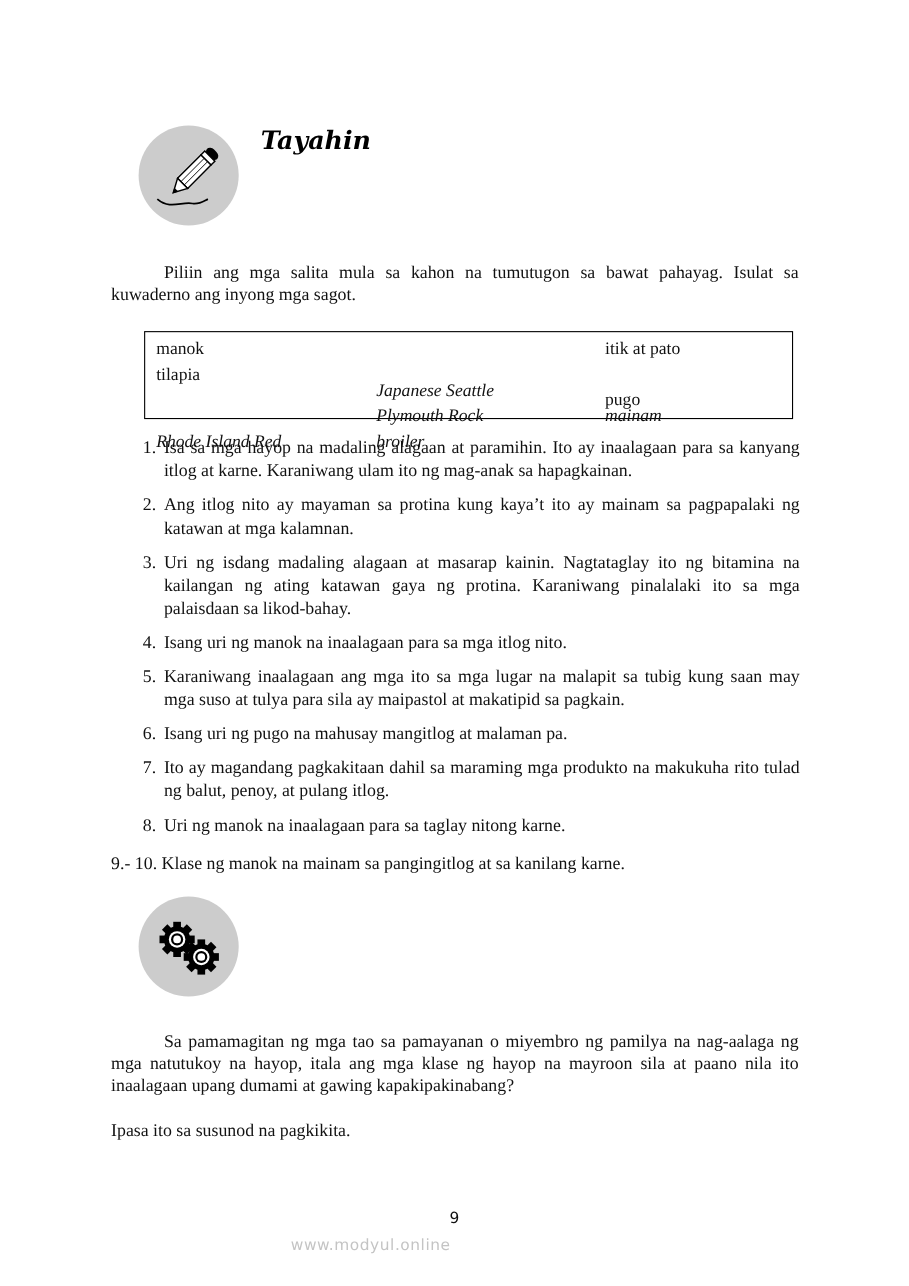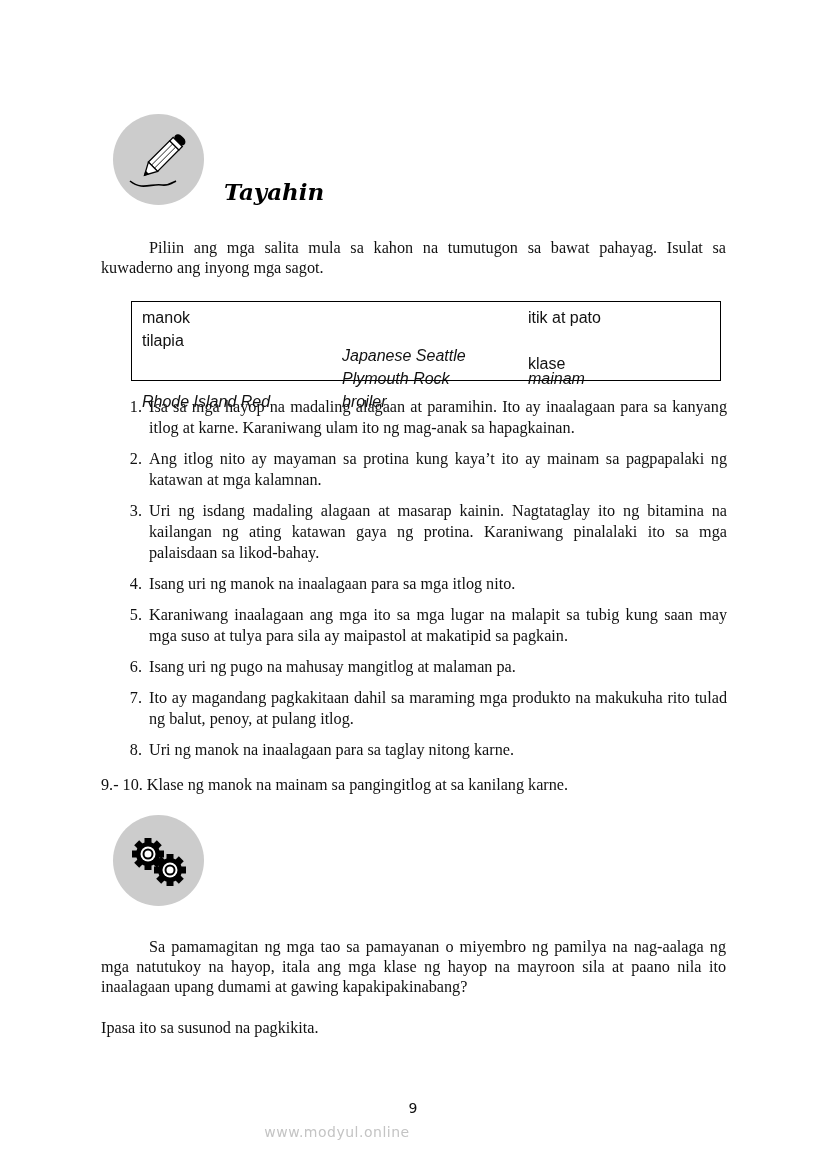--- a/index.html
+++ b/index.html
@@ -1,44 +1,44 @@
 <!DOCTYPE html>
 <html><head>
 <meta charset="utf-8">
 <style>
   html, body { margin: 0; padding: 0; background: #ffffff; }
   body {
     width: 826px; height: 1169px; position: relative; overflow: hidden;
     font-family: "DejaVu Serif", "Liberation Serif", serif;
     color: #111111;
   }
-  .section-header { position: absolute; left: 113px; display: flex; align-items: flex-end; }
+  .section-header { position: absolute; left: 126px; display: flex; align-items: flex-start; }
   .icon-circle {
     width: 91px; height: 91px; border-radius: 50%;
     background: #cccccc; display: flex; align-items: center; justify-content: center;
   }
   .section-title {
     margin-left: 20px; font-family: "DejaVu Serif", serif;
     font-weight: bold; font-style: italic; font-size: 23px; color: #000;
   }
   .para {
     position: absolute; left: 101px; width: 625px;
     font-family: "Liberation Serif", "DejaVu Serif", serif;
     font-size: 16.2px; line-height: 20px; text-align: justify;
   }
   .indent { text-indent: 48px; }
   .word-box {
     position: absolute; left: 131px; top: 301px; width: 590px; height: 80px;
     border: 1.5px solid #000; box-sizing: border-box;
-    font-family: Liberation Sans, sans-serif; font-size: 16px;
+    font-family: Liberation Serif, serif; font-size: 16px;
   }
   .word-box .cell { position: absolute; line-height: 23px; }
   .word-box .c0 { left: 10px; }
   .word-box .c1 { left: 210px; }
-  .word-box .c2 { left: 396px; }
+  .word-box .c2 { left: 418px; }
   .word-box .r0 { top: 4px; }
   .word-box .r1 { top: 27px; }
   .word-box .r2 { top: 50px; }
   .italic { font-style: italic; margin-top: 38px; }
   .q-list {
     position: absolute; left: 101px; top: 397px; width: 626px; margin: 0; padding: 0; list-style: none;
     font-family: "Liberation Serif", "DejaVu Serif", serif; font-size: 16.2px; line-height: 21px;
   }
   .q-item { display: flex; margin-bottom: 10px; }
   .q-num { width: 48px; text-align: right; padding-right: 7px; box-sizing: border-box; flex-shrink: 0; }
@@ -75,21 +75,21 @@
 
 <div class="word-box">
   <span class="cell c0 r0">manok</span>
   <span class="cell c1 r0 italic">Japanese Seattle</span>
   <span class="cell c2 r0">itik at pato</span>
   <span class="cell c0 r1">tilapia</span>
   <span class="cell c1 r1 italic">Plymouth Rock</span>
   <span class="cell c2 r1 italic">mainam</span>
   <span class="cell c0 r2 italic">Rhode Island Red</span>
   <span class="cell c1 r2 italic">broiler</span>
-  <span class="cell c2 r2">klase</span>
+  <span class="cell c2 r2">pugo</span>
 </div>
 
 <ol class="q-list">
   <li class="q-item">
     <span class="q-num">1.</span>
     <span class="q-text">Isa sa mga hayop na madaling alagaan at paramihin. Ito ay inaalagaan para sa kanyang itlog at karne. Karaniwang ulam ito ng mag-anak sa hapagkainan.</span>
   </li>
   <li class="q-item">
     <span class="q-num">2.</span>
     <span class="q-text">Ang itlog nito ay mayaman sa protina kung kaya’t ito ay mainam sa pagpapalaki ng katawan at mga kalamnan.</span>

